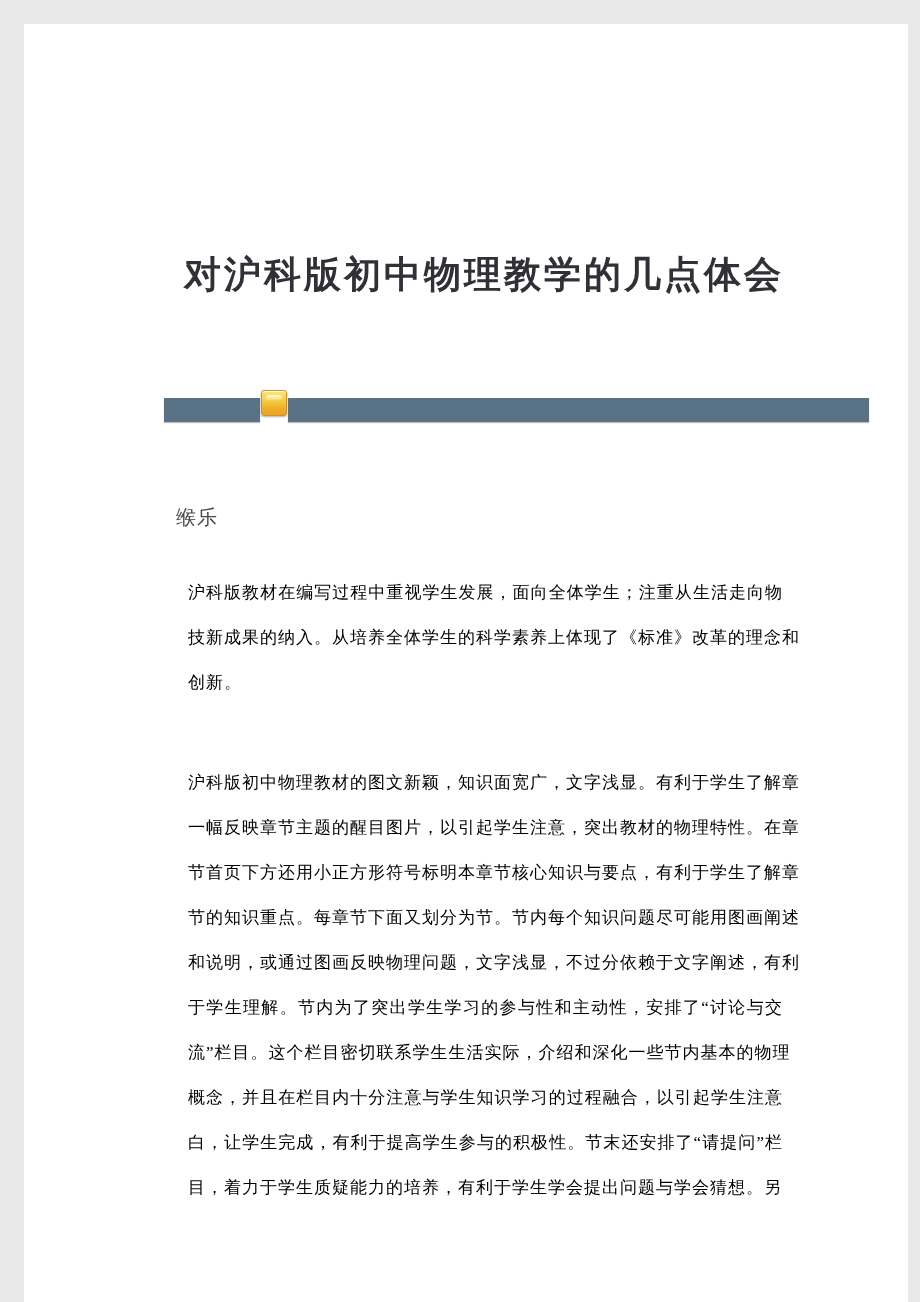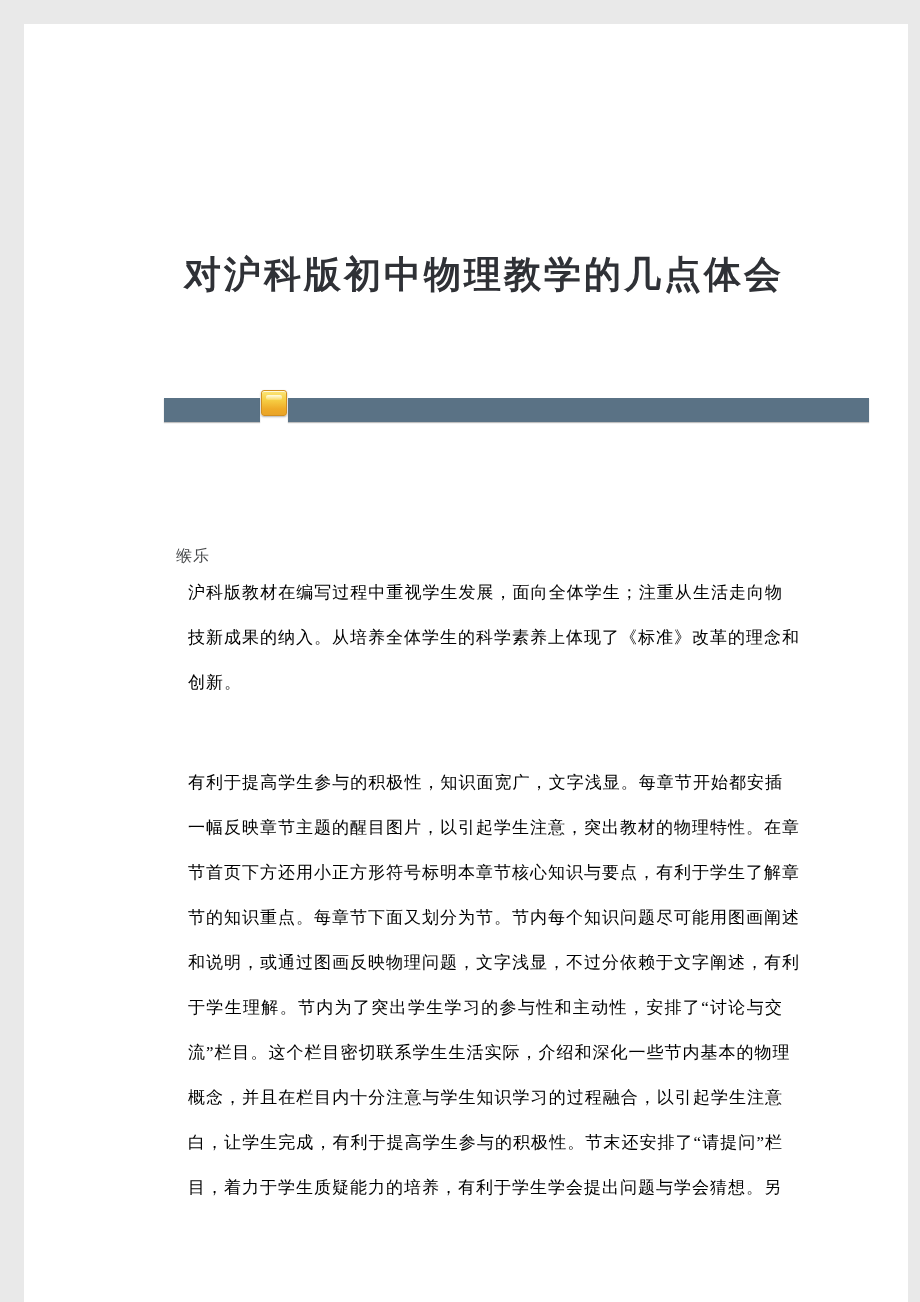--- a/index.html
+++ b/index.html
@@ -61,25 +61,24 @@
     width: 16px;
     height: 5px;
     background: linear-gradient(180deg, rgba(255,255,240,0.9), rgba(255,240,170,0.25));
     border-radius: 2px;
   }
   .author {
     position: absolute;
     top: 469px;
     left: 140px;
     width: 643px;
-    font-size: 16px;
+    font-size: 20px;
     letter-spacing: 1px;
     color: #46484a;
     line-height: 24px;
-    margin-top: 39px;
   }
   .paragraph {
     position: absolute;
     left: 140px;
     width: 643px;
     color: #000000;
   }
   .para-1 { top: 522px; }
   .para-2 { top: 712px; }
   .line {
@@ -113,21 +112,21 @@
 
   <div class="author">缑乐</div>
 
   <div class="paragraph para-1">
     <div class="line">沪科版教材在编写过程中重视学生发展，面向全体学生；注重从生活走向物</div>
     <div class="line">技新成果的纳入。从培养全体学生的科学素养上体现了《标准》改革的理念和</div>
     <div class="line line-end">创新。</div>
   </div>
 
   <div class="paragraph para-2">
-    <div class="line">有利于提高学生参与的积极性，知识面宽广，文字浅显。每章节开始都安插</div>
+    <div class="line">沪科版初中物理教材的图文新颖，知识面宽广，文字浅显。有利于学生了解章</div>
     <div class="line">一幅反映章节主题的醒目图片，以引起学生注意，突出教材的物理特性。在章</div>
     <div class="line">节首页下方还用小正方形符号标明本章节核心知识与要点，有利于学生了解章</div>
     <div class="line">节的知识重点。每章节下面又划分为节。节内每个知识问题尽可能用图画阐述</div>
     <div class="line">和说明，或通过图画反映物理问题，文字浅显，不过分依赖于文字阐述，有利</div>
     <div class="line">于学生理解。节内为了突出学生学习的参与性和主动性，安排了“讨论与交</div>
     <div class="line">流”栏目。这个栏目密切联系学生生活实际，介绍和深化一些节内基本的物理</div>
     <div class="line">概念，并且在栏目内十分注意与学生知识学习的过程融合，以引起学生注意</div>
     <div class="line">白，让学生完成，有利于提高学生参与的积极性。节末还安排了“请提问”栏</div>
     <div class="line line-end">目，着力于学生质疑能力的培养，有利于学生学会提出问题与学会猜想。另</div>
   </div>

